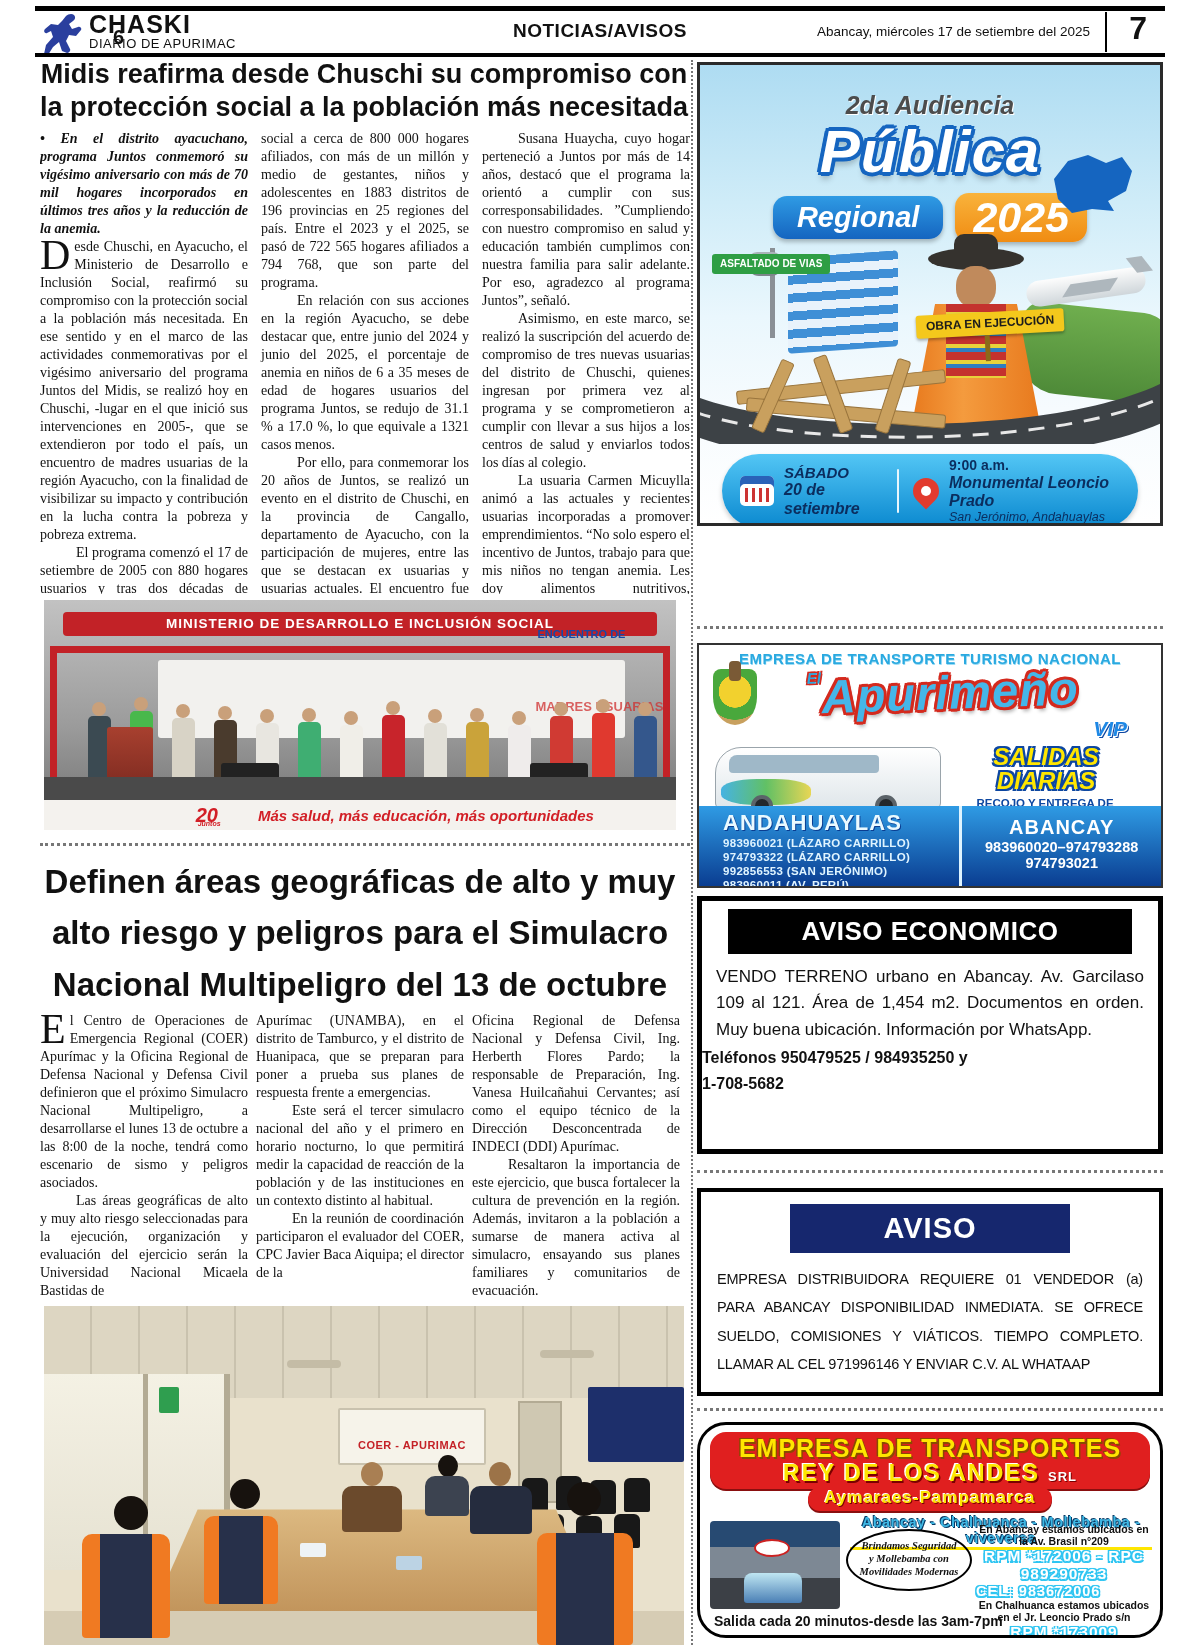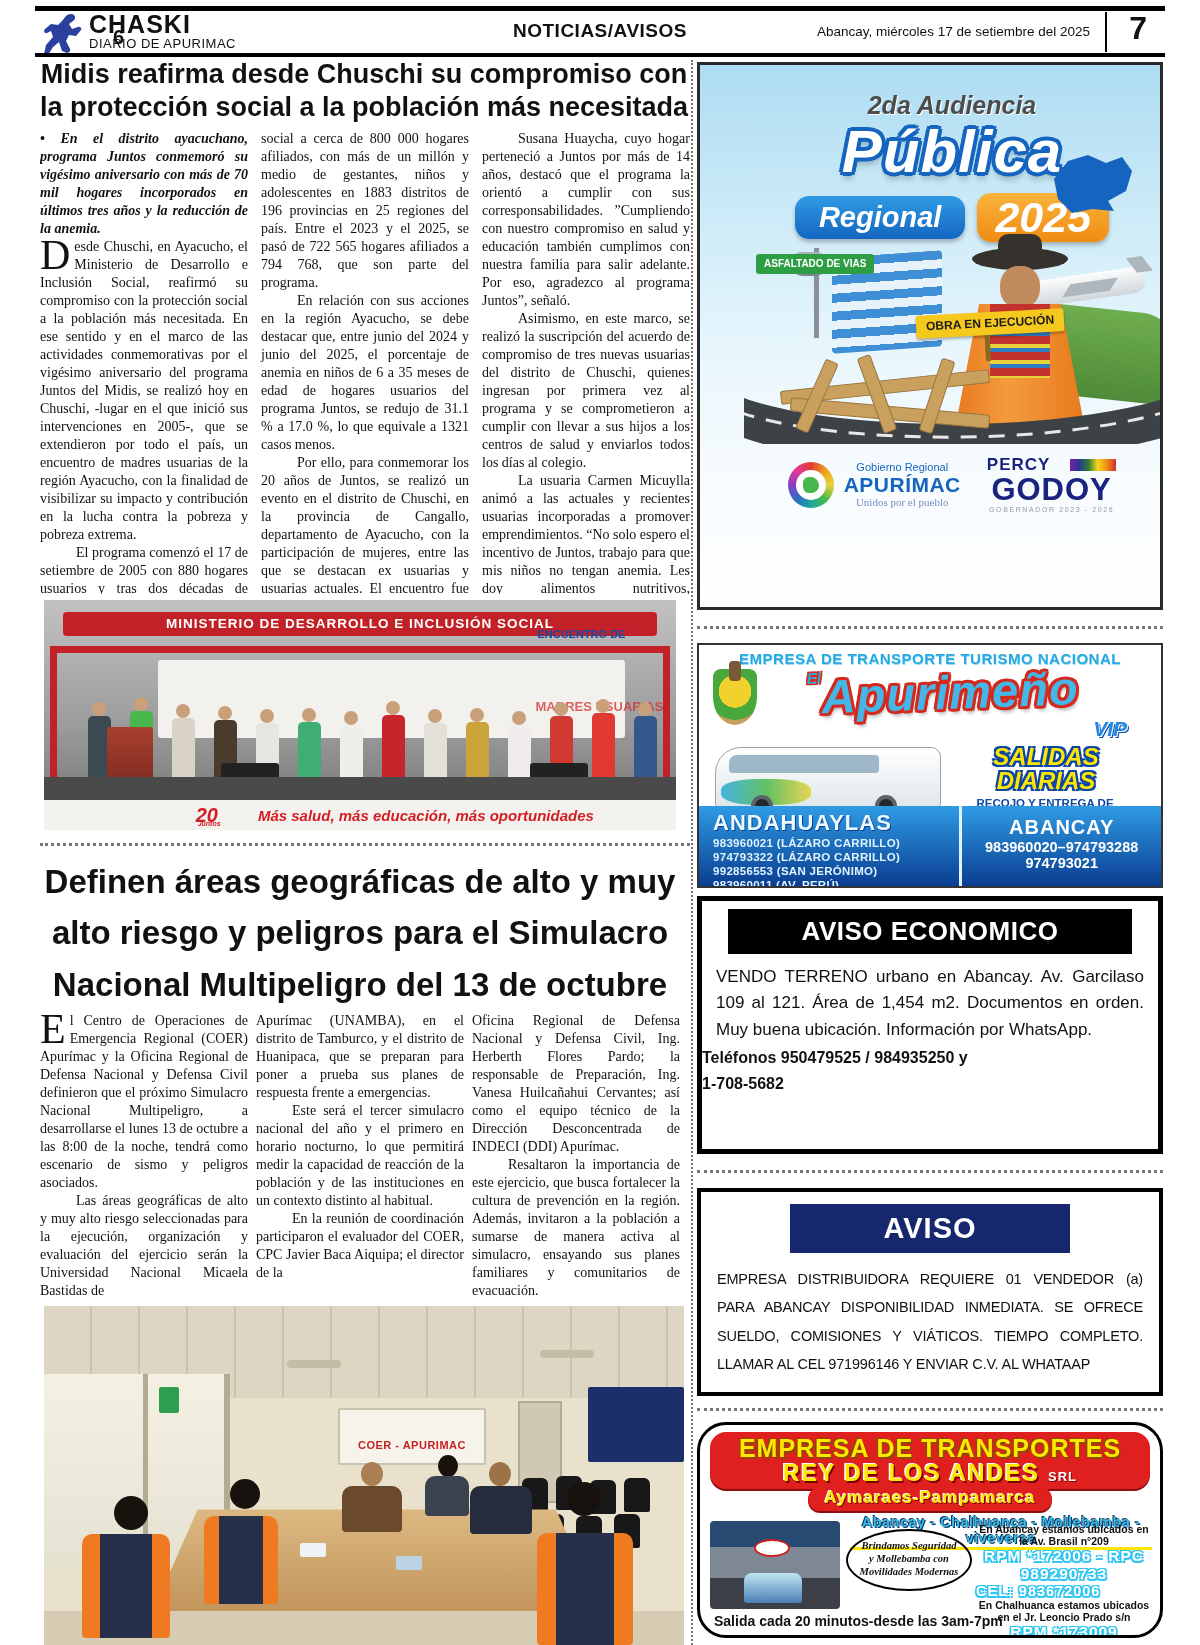--- a/index.html
+++ b/index.html
@@ -128,23 +128,23 @@
   .ph2-floor { position:absolute; left:0; right:0; bottom:0; height:10%; background:#d6ccb4; }
   .p2head { position:absolute; border-radius:50%; background:#17120e; }
   .p2body { position:absolute; border-radius:10px 10px 4px 4px; }
   .vest { background:linear-gradient(90deg,#f07a22 20%,#27304a 20% 80%,#f07a22 80%); }
 
   
   .ad { position:absolute; left:697px; width:466px; background:#fff; }
   .rsep { left:697px; width:466px; }
 
   
-  .ad-aud { top:62px; height:548px; border:3px solid #2a2a2a;
+  .ad-aud { top:62px; height:464px; border:3px solid #2a2a2a;
             background:linear-gradient(180deg,#aedcf2 0%,#cfecf8 30%,#eaf7fd 55%,#f6fbfe 75%,#ffffff 100%);
-            overflow:hidden; font-family:"Liberation Sans",sans-serif;padding-left:44px; }
+            overflow:hidden; font-family:"Liberation Sans",sans-serif; }
   .aud-l1 { margin-top:26px; text-align:center; font-size:25px; font-weight:bold;
             font-style:italic; color:#4c4c4c; text-shadow:1px 1px 0 #fff; }
   .aud-l2 { text-align:center; font-size:60px; font-weight:bold; font-style:italic;
             color:#fff; letter-spacing:1px; line-height:1.05;
             text-shadow:-3px -3px 0 #1565c0,3px -3px 0 #1565c0,-3px 3px 0 #1565c0,
                         3px 3px 0 #1565c0,0 -4px 0 #1565c0,0 4px 0 #1565c0,
                         -4px 0 0 #1565c0,4px 0 0 #1565c0,0 7px 6px rgba(0,0,0,.25); }
   .aud-map { position:absolute; right:26px; top:86px; width:86px; height:64px; fill:#1565c0; }
   .aud-row { display:flex; justify-content:center; align-items:center; gap:12px; margin-top:10px; }
   .aud-reg { background:linear-gradient(180deg,#2f9be4,#1565c0); color:#fff; font-weight:bold;
@@ -263,21 +263,21 @@
   .apu-van i { position:absolute; bottom:-8px; width:22px; height:22px; background:#23282c;
                border-radius:50%; border:4px solid #5b6369; }
   .apu-salidas { position:absolute; right:20px; top:100px; width:190px; text-align:center;
                  font-size:24px; font-weight:bold; font-style:italic; line-height:1.0;
                  color:#ffe600;
                  text-shadow:-2px -2px 0 #0d47a1,2px -2px 0 #0d47a1,-2px 2px 0 #0d47a1,2px 2px 0 #0d47a1; }
   .apu-recojo { position:absolute; right:10px; top:152px; width:212px; text-align:center;
                 font-size:11.5px; font-weight:bold; color:#0d47a1; line-height:1.15; }
   .apu-bar { position:absolute; left:0; right:0; bottom:0; height:80px;
              background:linear-gradient(180deg,#2f9be4,#0a3d91); display:flex; color:#fff; }
-  .apu-bar-l { width:57%; padding:4px 0 0 14px; border-right:3px solid #dff4ff; }
+  .apu-bar-l { width:57%; padding:4px 0 0 24px; border-right:3px solid #dff4ff; }
   .apu-city1 { font-size:22px; font-weight:bold; letter-spacing:1px; color:#eafaff;
                text-shadow:1px 1px 0 #0a3d91; }
   .apu-ph { font-size:11.5px; font-weight:bold; color:#dff4ff; line-height:1.22; letter-spacing:0.3px; }
   .apu-bar-r { flex:1; text-align:center; padding-top:10px; }
   .apu-city2 { font-size:20px; font-weight:bold; letter-spacing:1px; }
   .apu-ph2 { font-size:14.5px; font-weight:bold; }
 
   
   .ad-avec { top:896px; height:258px; border:5px solid #000; font-family:"Liberation Sans",sans-serif; }
   .avec-head { margin:8px 26px 0; background:#000; color:#fff; text-align:center;
@@ -498,20 +498,34 @@
     <div class="aud-sign-g">ASFALTADO DE VIAS</div>
     <div class="aud-sign-y">OBRA EN EJECUCIÓN</div>
     <div class="aud-wood">
       <i style="left:0; top:30px; width:210px; height:14px; transform:rotate(-6deg);"></i>
       <i style="left:10px; top:56px; width:200px; height:14px; transform:rotate(5deg);"></i>
       <i style="left:30px; top:8px; width:14px; height:76px; transform:rotate(24deg);"></i>
       <i style="left:90px; top:4px; width:14px; height:80px; transform:rotate(-20deg);"></i>
       <i style="left:150px; top:8px; width:14px; height:76px; transform:rotate(18deg);"></i>
     </div>
   </div>
+  <div class="aud-banner">
+    <div class="cal-icon"></div>
+    <div class="aud-dt">
+      <div class="aud-day">SÁBADO</div>
+      <div class="aud-date">20 de setiembre</div>
+    </div>
+    <div class="aud-div"></div>
+    <div class="pin-icon"></div>
+    <div class="aud-loc">
+      <div class="aud-time">9:00 a.m.</div>
+      <div class="aud-venue">Monumental Leoncio Prado</div>
+      <div class="aud-venue2">San Jerónimo, Andahuaylas</div>
+    </div>
+  </div>
   <div class="aud-foot">
     <div style="display:flex; align-items:center; gap:10px;">
       <div class="gob-logo">
           <i></i>
         </div>
       <div class="gob-text">
         <div class="gob-t1">Gobierno Regional</div>
         <div class="gob-t2">APURÍMAC</div>
         <div class="gob-t3">Unidos por el pueblo</div>
       </div>

